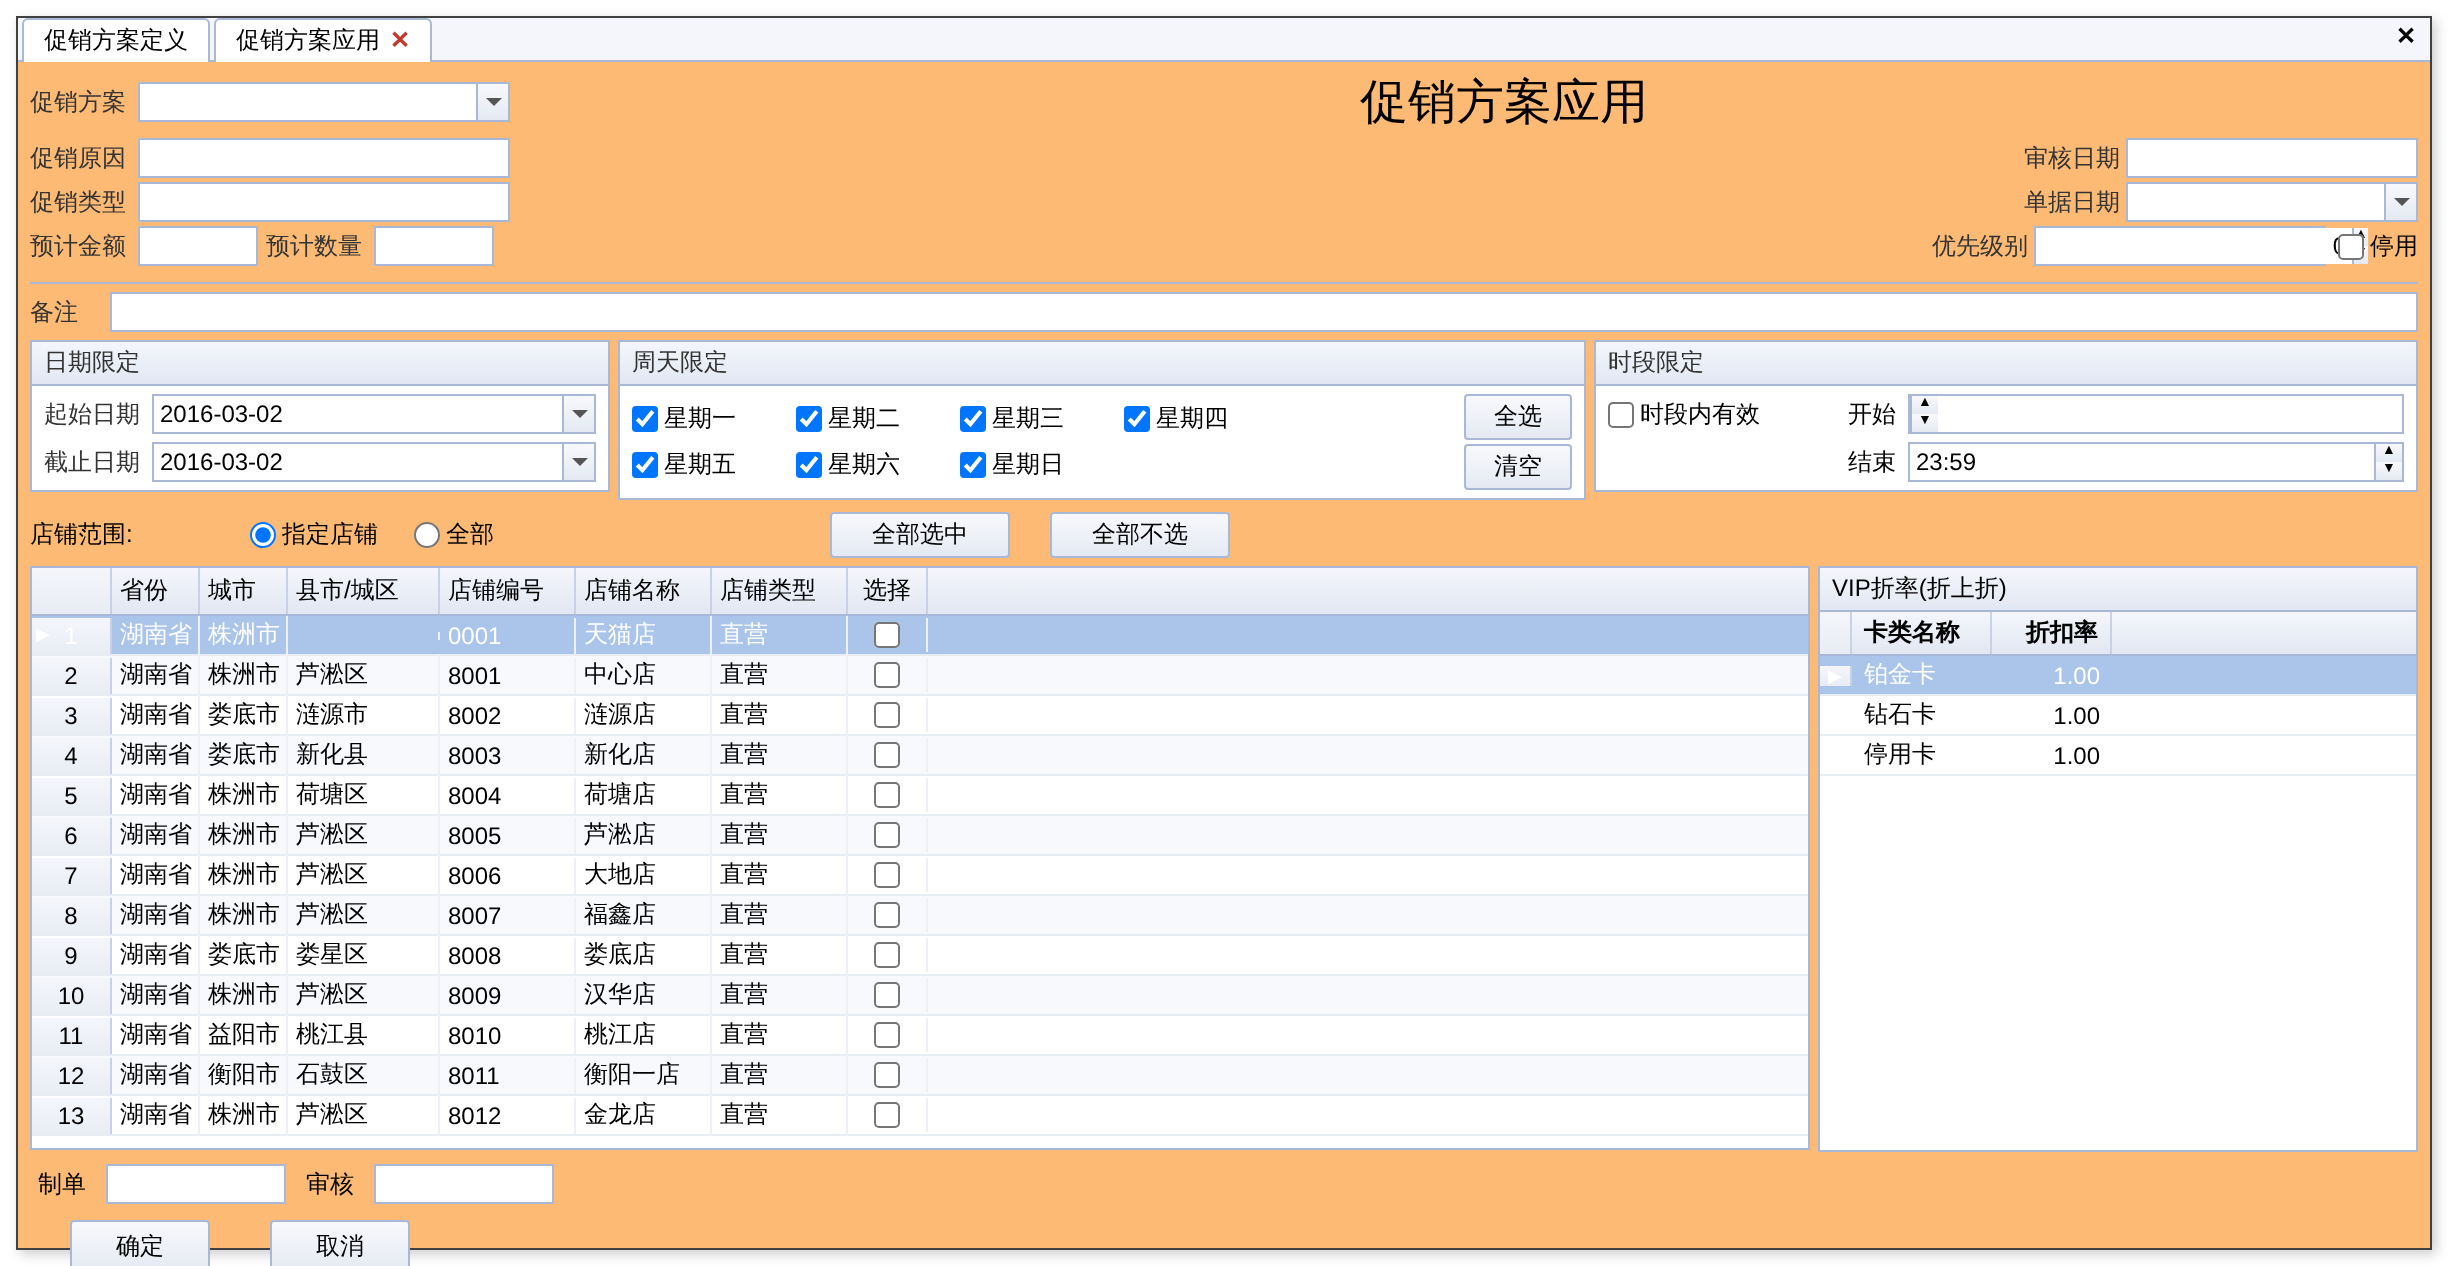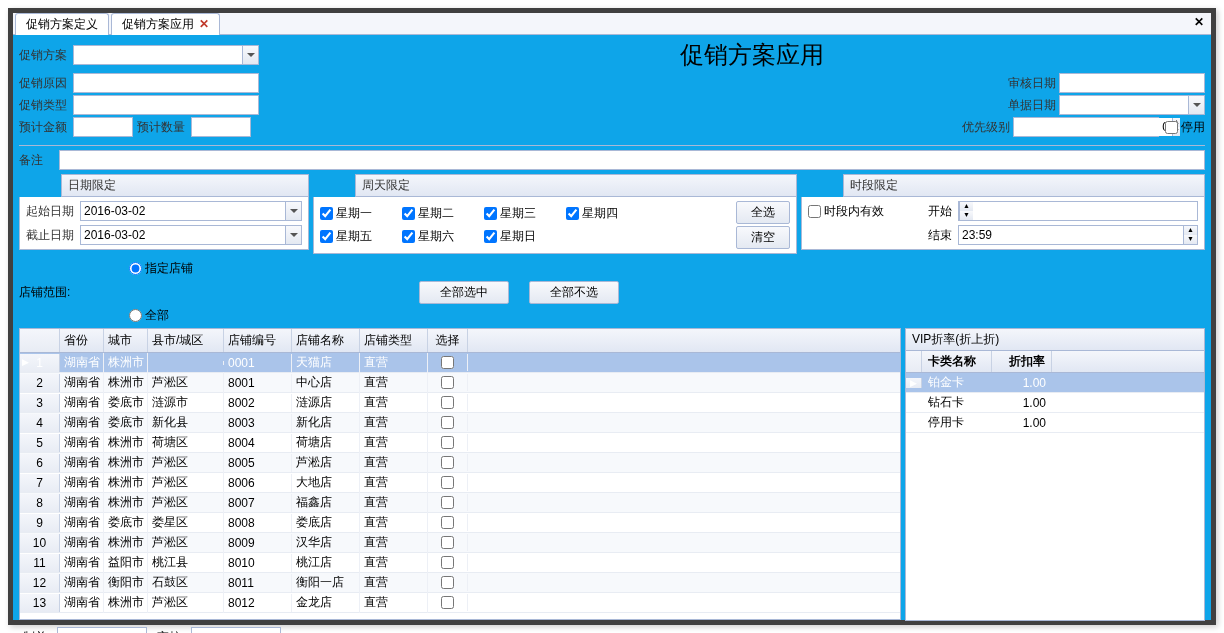--- a/index.html
+++ b/index.html
@@ -1,17 +1,17 @@
 <!DOCTYPE html>
 <html><head>
 <meta charset="utf-8">
 <style>
 * { box-sizing: border-box; margin: 0; padding: 0; font-family: "Microsoft YaHei", SimSun, sans-serif; font-size: 12px; }
 body { background: #fff; padding: 8px; }
-.app-window { border: 5px solid #404040; background: #0ea5e9; width: 1208px; height: 617px; position: relative; box-shadow: 2px 2px 6px rgba(0,0,0,.2); }
+.app-window { border: 1px solid #404040; background: #fdba74; width: 1208px; height: 617px; position: relative; box-shadow: 2px 2px 6px rgba(0,0,0,.2); }
 .tabbar { display: flex; align-items: center; height: 22px; border-bottom: 1px solid #a9b8d6; background: #f4f6fb; position: relative; }
 .tab { padding: 3px 10px; border: 1px solid #a9b8d6; border-bottom: none; background: #fff; margin-left: 2px; height: 22px; display: flex; align-items: center; cursor: pointer; border-radius: 3px 3px 0 0; }
 .tab.active { background: #fff; font-weight: normal; }
 .tab-close { margin-left: 5px; color: #c0392b; font-weight: bold; cursor: pointer; }
 .win-close { position: absolute; right: 4px; top: 2px; width: 16px; height: 16px; text-align: center; cursor: pointer; font-weight: bold; }
 .content { padding: 4px 6px; }
 .header-row { display: flex; margin-bottom: 2px; align-items: center; }
 .header-left { width: 280px; display: flex; align-items: center; }
 .header-mid { flex: 1; text-align: center; }
 .header-right { width: 300px; display: flex; align-items: center; justify-content: flex-end; }
@@ -19,33 +19,33 @@
 .label-cell { width: 54px; text-align: left; color: #333; padding-right: 3px; white-space: nowrap; }
 .label-cell-r { width: 54px; text-align: right; color: #333; padding-right: 3px; white-space: nowrap; }
 .input { border: 1px solid #a9b8d6; height: 20px; padding: 1px 3px; background: #fff; }
 .combo { border: 1px solid #a9b8d6; height: 20px; display: flex; align-items: center; background: #fff; position: relative; }
 .combo-btn { width: 16px; height: 100%; border-left: 1px solid #a9b8d6; background: linear-gradient(#f8f9fc,#e4e9f2); display: flex; align-items: center; justify-content: center; cursor: pointer; position: absolute; right: 0; top: 0; }
 .combo-btn::after { content: ""; border-left: 4px solid transparent; border-right: 4px solid transparent; border-top: 4px solid #555; }
 .spinner { display: flex; border: 1px solid #a9b8d6; height: 20px; }
 .spinner input { border: none; flex: 1; text-align: right; padding-right: 3px; }
 .spinner-btns { width: 14px; display: flex; flex-direction: column; border-left: 1px solid #a9b8d6; }
 .spinner-btns div { flex: 1; background: linear-gradient(#f8f9fc,#e4e9f2); cursor: pointer; font-size: 7px; text-align: center; line-height: 8px; }
-.section-title { background: linear-gradient(#f4f6fb,#e1e7f3); border: 1px solid #a9b8d6; padding: 2px 6px; font-weight: normal; color: #333; margin-left: 42px; }
+.section-title { background: linear-gradient(#f4f6fb,#e1e7f3); border: 1px solid #a9b8d6; padding: 2px 6px; font-weight: normal; color: #333; }
 .section-body { border: 1px solid #a9b8d6; border-top: none; padding: 4px 6px; background: #fff; }
 .panels-row { display: flex; gap: 4px; margin-top: 4px; }
 .panel-date { width: 290px; }
 .panel-week { width: 484px; }
 .panel-time { flex: 1; }
 .week-row { display: flex; align-items: center; }
 .week-checks { display: flex; flex-wrap: wrap; flex: 1; }
 .week-checks label { width: 82px; display: flex; align-items: center; gap: 3px; padding: 3px 0; }
 .week-btns { display: flex; flex-direction: column; gap: 2px; padding-left: 8px; }
 .btn { border: 1px solid #a9b8d6; background: linear-gradient(#f8f9fc,#e4e9f2); padding: 2px 14px; cursor: pointer; border-radius: 2px; }
 .store-row { display: flex; align-items: center; gap: 20px; margin-top: 6px; }
-.radio-group { display: flex; gap: 30px; flex-direction: column; }
+.radio-group { display: flex; gap: 18px; }
 .radio-group label { display: flex; align-items: center; gap: 3px; }
 .grid-container { display: flex; gap: 4px; margin-top: 4px; }
 .store-grid-wrap { flex: 1; border: 1px solid #a9b8d6; height: 292px; display: flex; flex-direction: column; }
 .vip-wrap { width: 300px; }
 .grid-header { display: flex; background: linear-gradient(#f4f6fb,#e1e7f3); border-bottom: 1px solid #a9b8d6; }
 .gh { padding: 3px 4px; border-right: 1px solid #c8d2e4; text-align: left; overflow: hidden; white-space: nowrap; }
 .grid-body { overflow-y: scroll; flex: 1; background: #fff; }
 .grid-row { display: flex; border-bottom: 1px solid #e8ecf3; cursor: pointer; height: 20px; align-items: center; }
 .grid-row:nth-child(even) { background: #f7f9fc; }
 .grid-row.selected { background: #aac4ea; }

